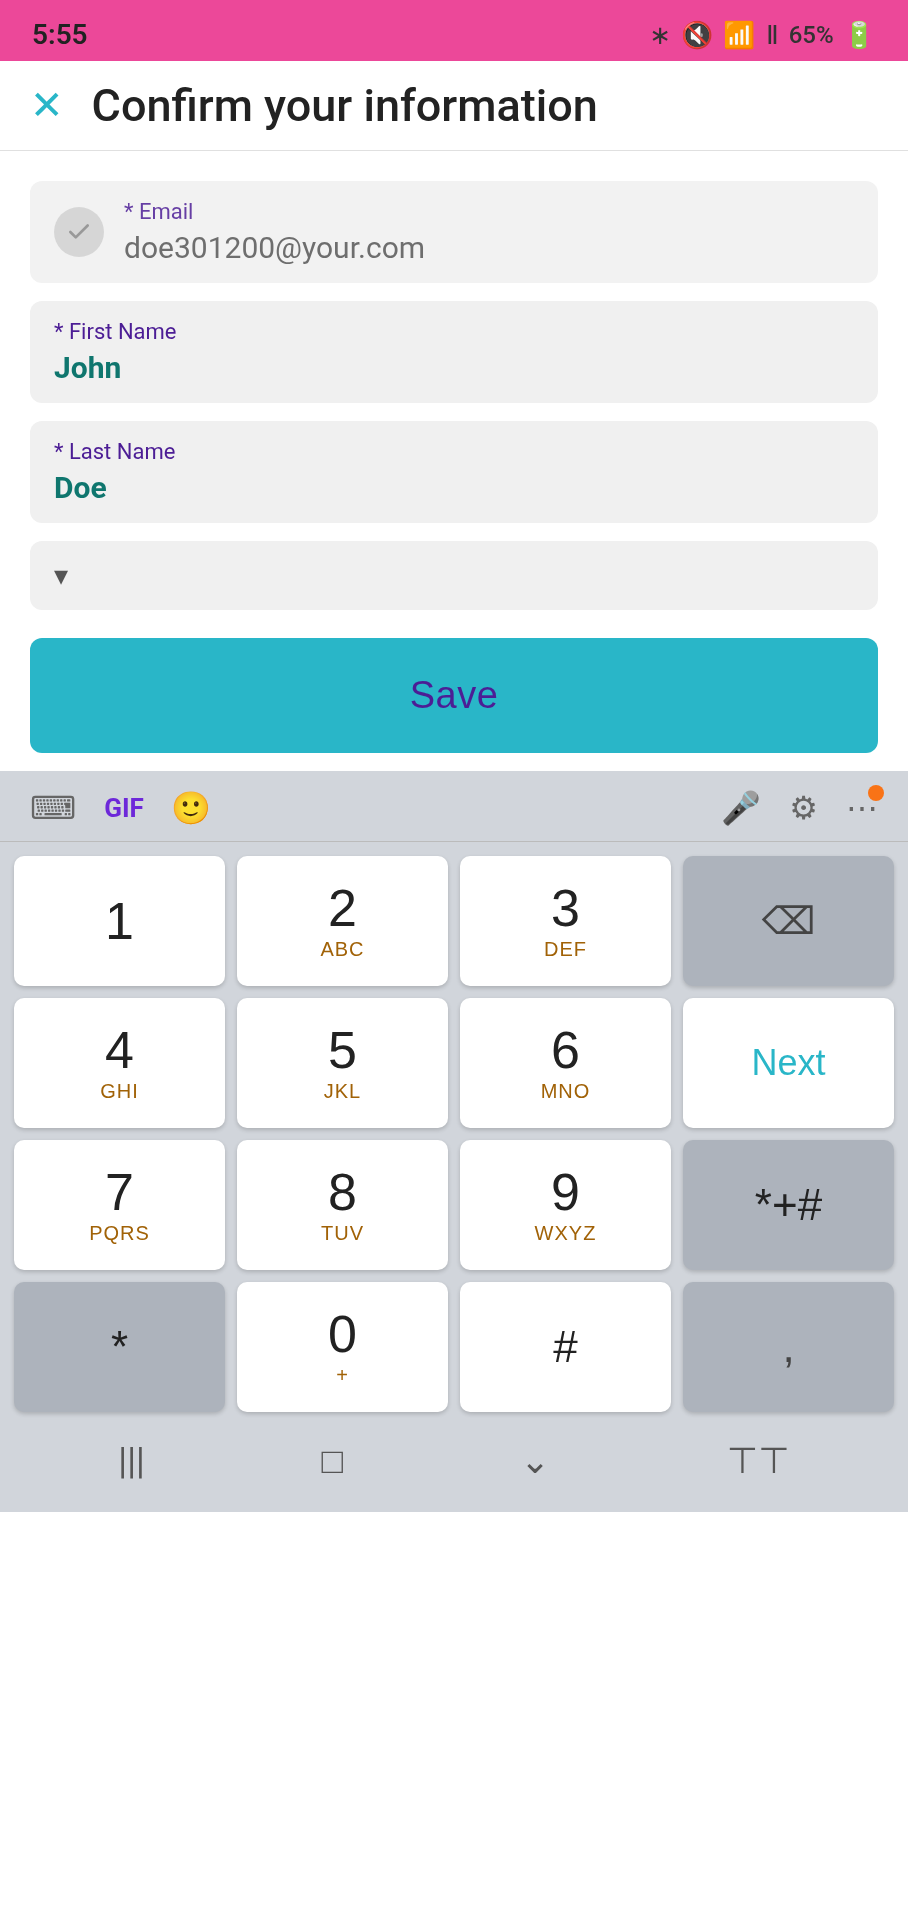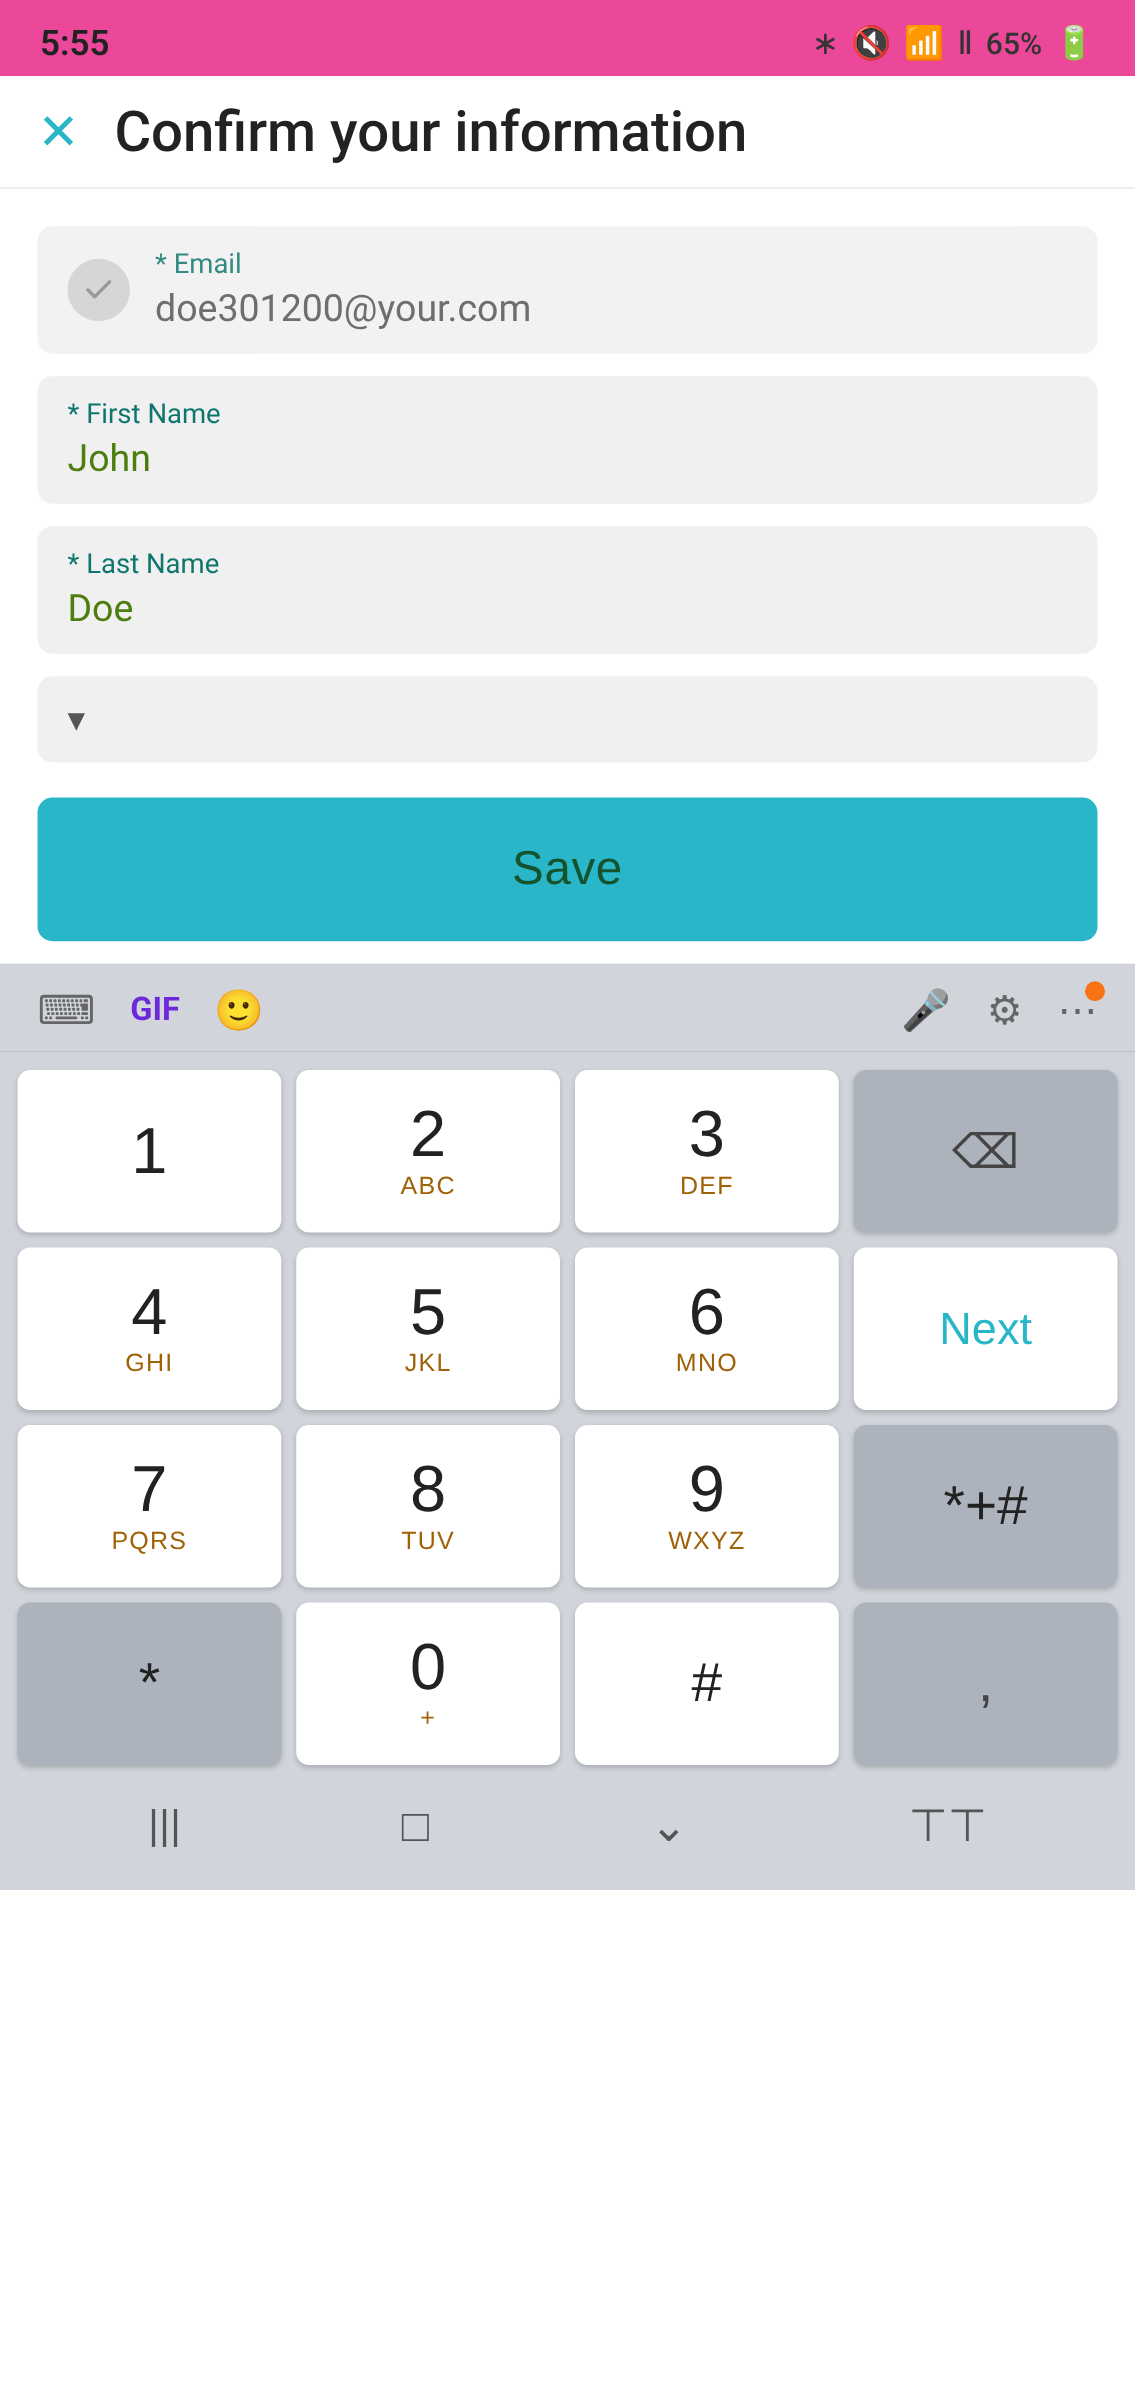--- a/index.html
+++ b/index.html
@@ -91,30 +91,31 @@
       justify-content: center;
       flex-shrink: 0;
     }
     .field-check svg {
       width: 26px;
       height: 26px;
     }
 
     .field-label {
       font-size: 22px;
-      color: #0f766e;
+      color: #4c1d95;
       margin-bottom: 6px;
     }
     .field-value {
       font-size: 30px;
       color: #555;
     }
 
     .field-box.active .field-value {
-      color: #4d7c0f;
+      color: #0f766e;
+      font-weight: bold;
     }
 
     .country-box {
       display: flex;
       align-items: center;
       justify-content: space-between;
     }
     .country-chevron {
       font-size: 28px;
       color: #555;
@@ -122,21 +123,21 @@
 
     
     .save-btn {
       margin: 10px 30px 0 30px;
       background: #29b6c8;
       border: none;
       border-radius: 12px;
       width: calc(100% - 60px);
       padding: 36px 0;
       font-size: 38px;
-      color: #14532d;
+      color: #4c1d95;
       font-weight: 500;
       cursor: pointer;
       letter-spacing: 0.5px;
     }
 
     
     .keyboard-area {
       background: #d1d5db;
       margin-top: 18px;
     }

